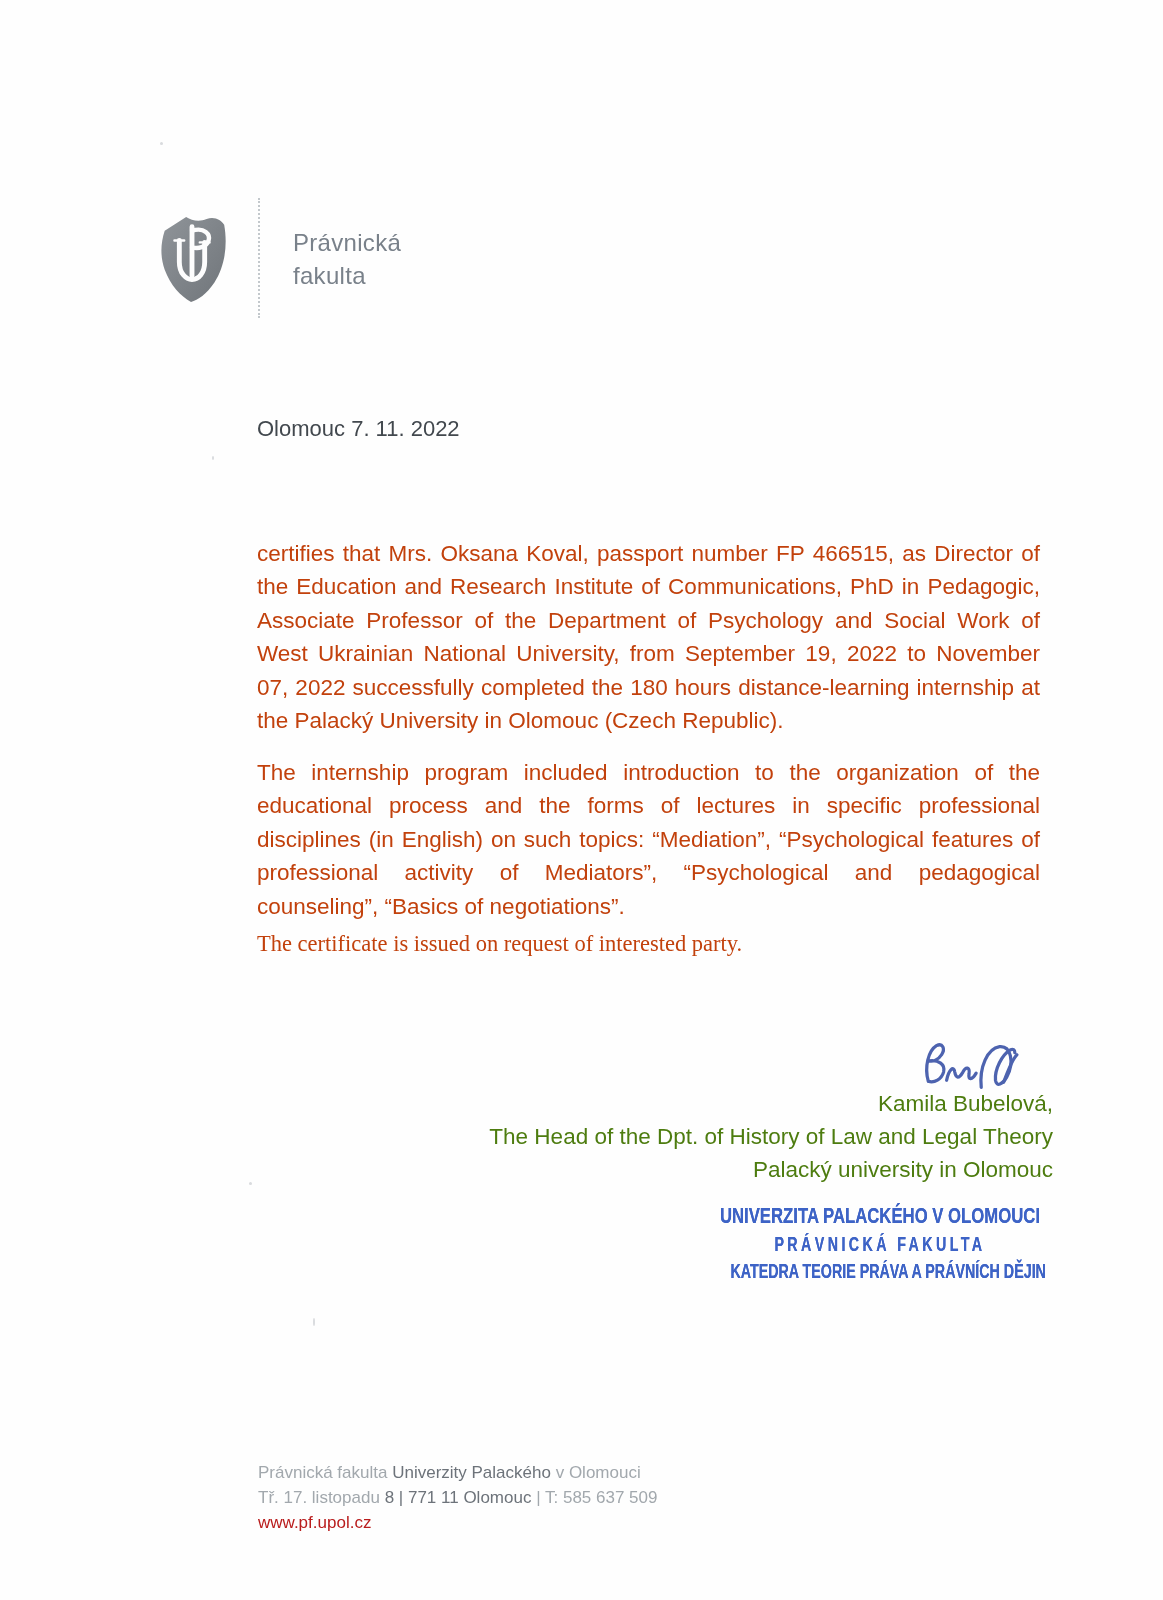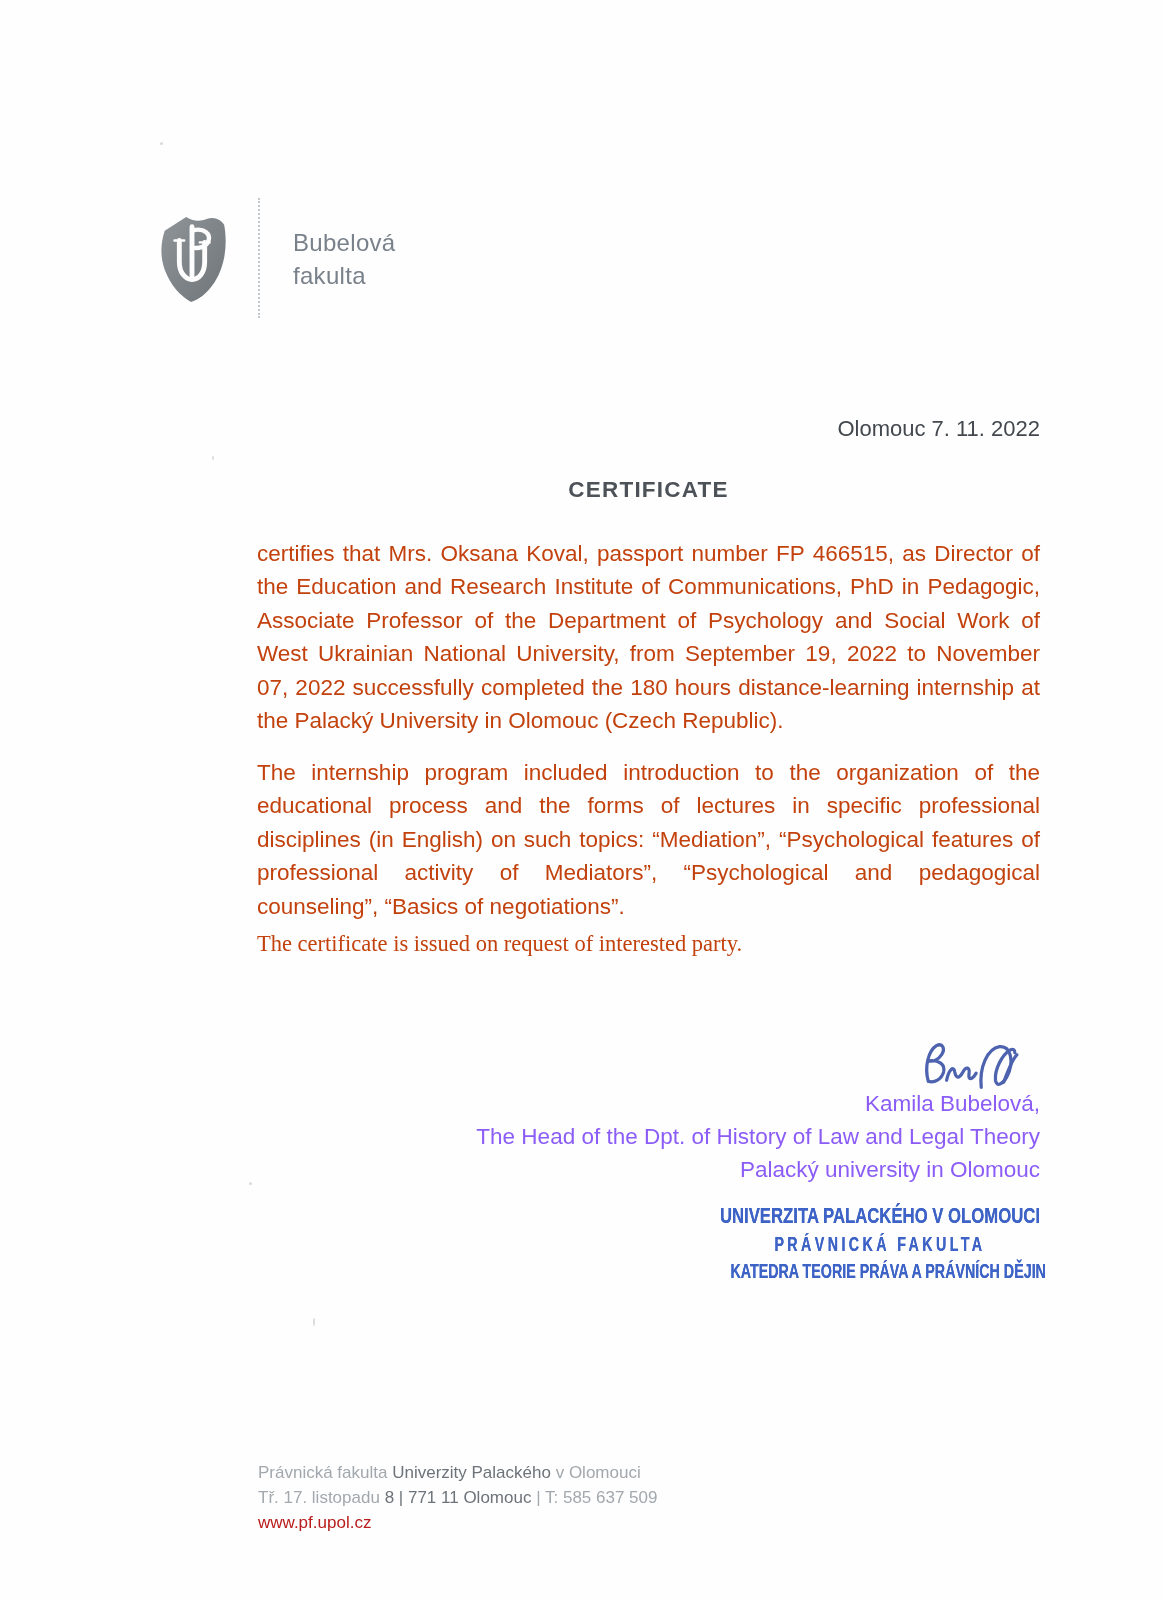--- a/index.html
+++ b/index.html
@@ -15,41 +15,41 @@
   .logo-wrap{position:absolute;left:153px;top:211px;width:78px;height:94px;}
   .logo-sep{position:absolute;left:258px;top:198px;height:120px;width:0;border-left:2px dotted #c3c8cc;}
   .faculty{
     position:absolute;left:293px;top:226px;
     font-size:24px;line-height:33px;color:#79souri;
     color:#79818a;letter-spacing:.3px;
   }
   
   .place-date{
     position:absolute;left:257px;top:416px;width:783px;
-    text-align:right;font-size:22px;color:#42484e;
+    text-align:left;font-size:22px;color:#42484e;
   }
   .cert-title{
     position:absolute;left:257px;top:477px;width:783px;
     text-align:center;font-size:22.5px;font-weight:bold;
     letter-spacing:1.2px;color:#4c5258;
   }
   
   .para{
     position:absolute;left:257px;width:783px;
     font-size:22.5px;line-height:33.4px;
     text-align:justify;color:#c2410c;
   }
   .p1{top:537px;}
   .p2{top:756px;}
   .p3{top:927px;text-align:left;font-family:Liberation Serif, serif;}
   
   .sig-svg{position:absolute;left:912px;top:1036px;width:112px;height:62px;}
   .sig-line{
-    position:absolute;left:257px;width:783px;text-align:right;
-    font-size:22.5px;color:#8b5cf6;
+    position:absolute;left:270px;width:783px;text-align:right;
+    font-size:22.5px;color:#4d7c0f;
   }
   .sig-name{top:1091px;}
   .sig-role{top:1124px;}
   .sig-org{top:1157px;}
   
   .stamp{position:absolute;left:660px;top:1202px;width:440px;text-align:center;}
   .stamp div{
     font-weight:bold;color:#3d63c6;line-height:27.5px;white-space:nowrap;
     text-shadow:0 0 .5px #3d63c6;
   }
@@ -81,27 +81,26 @@
       <path d="M 27 30 L 27 52 C 27 64 34 70 40 70 C 47 70 53 63 53 52 L 53 32" stroke-width="5"></path>
       <path d="M 40 16 L 40 66" stroke-width="5"></path>
       <path d="M 40 20 C 53 16 59 24 57 30 C 55 37 46 39 40 37" stroke-width="4.5"></path>
       <path d="M 22 30 L 32 30 M 48 32 L 58 32" stroke-width="2.5"></path>
     </g>
   </svg>
 
   <div class="logo-sep"></div>
 
   <div class="faculty">
-    <div>Bubelová</div>
+    <div>Právnická</div>
     <div>fakulta</div>
   </div>
 
   <div class="place-date">Olomouc 7. 11. 2022</div>
 
-  <div class="cert-title">CERTIFICATE</div>
 
   <div class="para p1">certifies that Mrs. Oksana Koval, passport number FP 466515, as Director of the Education and Research Institute of Communications, PhD in Pedagogic, Associate Professor of the Department of Psychology and Social Work of West Ukrainian National University, from September 19, 2022 to November 07, 2022 successfully completed the 180 hours distance-learning internship at the Palacký University in Olomouc (Czech Republic).</div>
   <div class="para p2">The internship program included introduction to the organization of the educational process and the forms of lectures in specific professional disciplines (in English) on such topics: “Mediation”, “Psychological features of professional activity of Mediators”, “Psychological and pedagogical counseling”, “Basics of negotiations”.</div>
   <div class="para p3">The certificate is issued on request of interested party.</div>
 
   <svg class="sig-svg" viewBox="0 0 110 60">
     <g stroke="#3e56a9" stroke-width="3.2" fill="none" stroke-linecap="round" opacity=".92">
       <path d="M16 44 C12 30 16 14 24 9 C30 6 33 12 29 18 C26 23 20 25 17 24 C26 23 33 27 31 35 C29 42 22 46 16 44"></path>
       <path d="M34 43 C36 33 41 28 42 35 C43 41 46 42 50 35 C53 29 57 30 56 37 C55 43 59 43 63 36"></path>
       <path d="M68 50 C66 30 74 12 86 10 C97 9 101 25 93 40 C89 47 83 50 82 43 C81 33 88 18 97 13 C99 12 101 13 101 16"></path>

